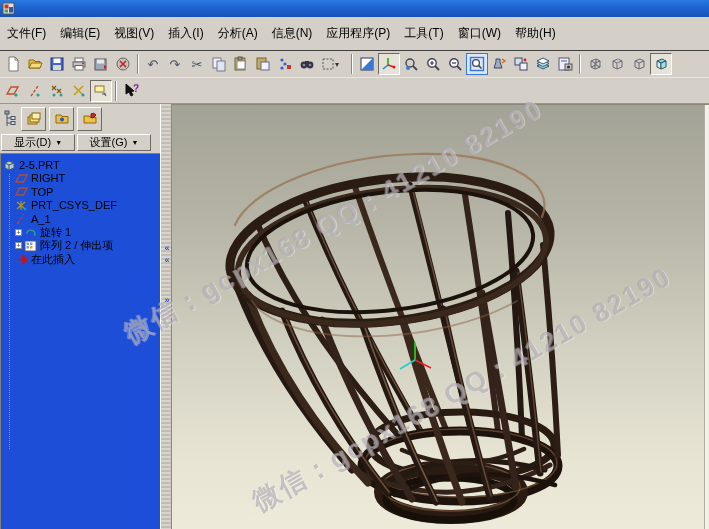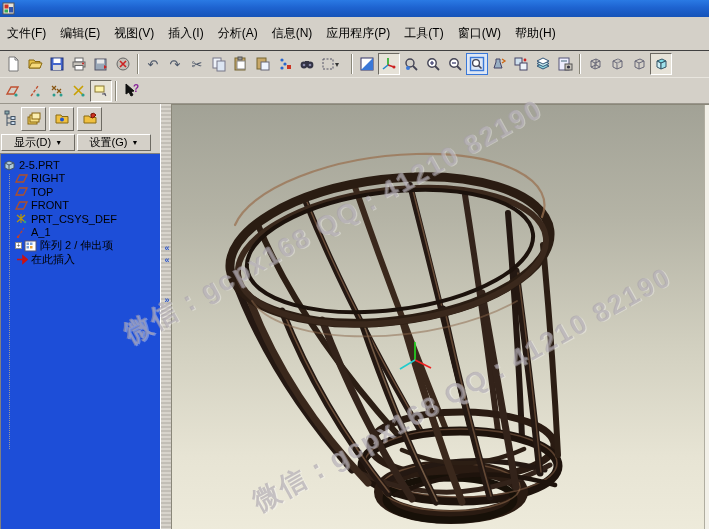--- a/index.html
+++ b/index.html
@@ -428,37 +428,39 @@
           <span class="lbl">RIGHT</span>
         </div>
         <div class="tree-row indent1">
           <svg width="13" height="11" viewBox="0 0 13 11">
             <path d="M1,9 L4.5,2 H12 L8.5,9 z" fill="none" stroke="#b05028" stroke-width="1.3"></path>
           </svg>
           <span class="lbl">TOP</span>
         </div>
         <div class="tree-row indent1">
           <svg width="13" height="11" viewBox="0 0 13 11">
-            <path d="M1,9 L4.5,2 H12 L8.5,9 z" fill="none" stroke="#b05028" stroke-width="1.3"></path>
-          </svg>
-          <span class="lbl">FRONT</span>
-        </div>
-        <div class="tree-row indent1">
-          <svg width="13" height="11" viewBox="0 0 13 11">
             <path d="M2,2 L10,9 M10,2 L2,9 M6,1 V10" stroke="#b8960a" stroke-width="1.2" fill="none"></path>
             <circle cx="10" cy="9" r="1.3" fill="#2a9d8f"></circle>
           </svg>
           <span class="lbl">PRT_CSYS_DEF</span>
         </div>
         <div class="tree-row indent1">
           <svg width="13" height="11" viewBox="0 0 13 11">
             <path d="M3,10 L9,1" stroke="#c04028" stroke-width="1.3" stroke-dasharray="3,1.5"></path>
             <circle cx="3" cy="10" r="1.2" fill="#c04028"></circle>
           </svg>
           <span class="lbl">A_1</span>
+        </div>
+        <div class="tree-row indent1">
+          <span class="expander">+</span>
+          <svg width="13" height="12" viewBox="0 0 13 12">
+            <path d="M3,8 a4,3 0 1 1 7,1" fill="none" stroke="#2a9d8f" stroke-width="1.4"></path>
+            <path d="M10,9 l2,-1 -1,2.5 z" fill="#2a9d8f"></path>
+          </svg>
+          <span class="lbl">旋转 1</span>
         </div>
         <div class="tree-row indent1">
           <span class="expander">+</span>
           <svg width="13" height="12" viewBox="0 0 13 12">
             <rect x="1" y="1" width="11" height="10" fill="#fff" stroke="#557"></rect>
             <rect x="2.5" y="2.5" width="2.5" height="2.5" fill="#7aa0d8"></rect>
             <rect x="6" y="2.5" width="2.5" height="2.5" fill="#7aa0d8"></rect>
             <rect x="2.5" y="6" width="2.5" height="2.5" fill="#7aa0d8"></rect>
             <rect x="6" y="6" width="2.5" height="2.5" fill="#e8a030"></rect>
           </svg>

